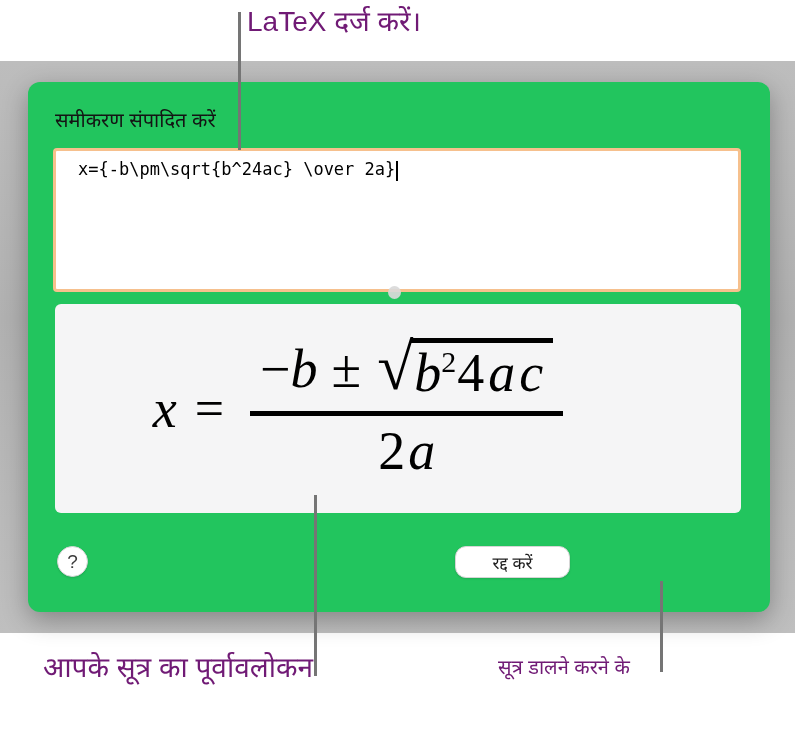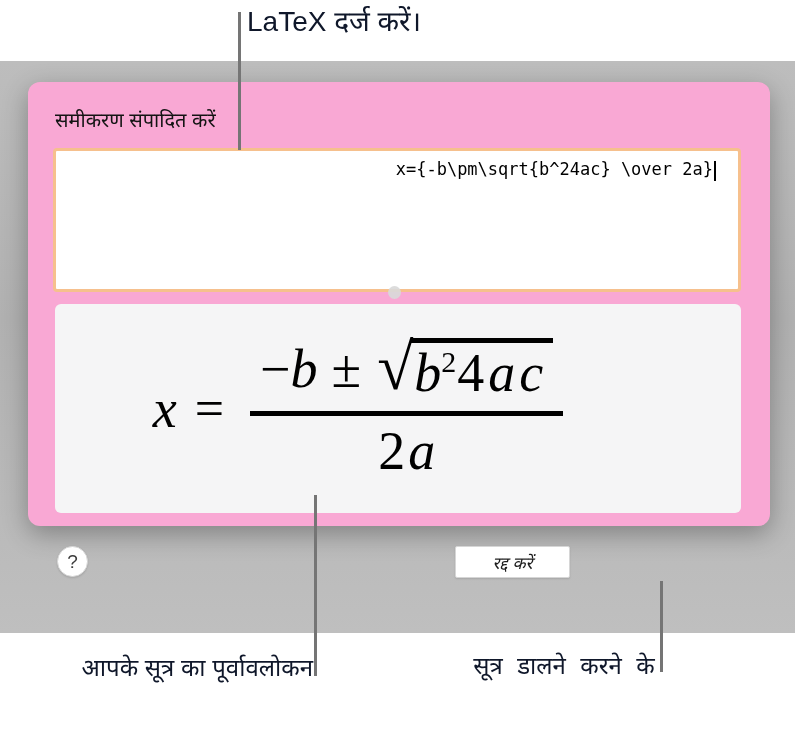--- a/index.html
+++ b/index.html
@@ -13,22 +13,22 @@
   *{margin:0;padding:0;box-sizing:border-box;}
   html,body{background:#ffffff;}
   body{font-family:"Liberation Sans","DejaVu Sans",sans-serif;color:var(--text_dark);}
   .stage{position:relative;width:795px;height:734px;background:#ffffff;overflow:hidden;}
 
   
   .backdrop{position:absolute;left:0;top:61px;width:795px;height:572px;
     background:linear-gradient(to bottom,#bdbdbd 0%,#b1b1b1 45%,#bfbfbf 100%);}
 
   
-  .dialog{position:absolute;left:28px;top:82px;width:742px;height:444px;background:#f9a8d4;
-    border-radius:12px;box-shadow:0 8px 26px rgba(0,0,0,0.30);text-align:right;}
+  .dialog{position:absolute;left:28px;top:82px;width:742px;height:530px;background:#22c55e;
+    border-radius:12px;box-shadow:0 8px 26px rgba(0,0,0,0.30);}
 
   .eq-label{position:absolute;left:27px;top:24px;font-size:20px;color:#141414;}
 
   .latex-field{position:absolute;left:25px;top:66px;width:688px;height:144px;background:#ffffff;
     border:3px solid var(--accent);border-radius:4px;padding:8px 22px;cursor:text;}
   .code-line{font-family:"DejaVu Sans Mono","Liberation Mono",monospace;font-size:17px;color:#000;
     white-space:pre;letter-spacing:0;}
   .cursor{display:inline-block;width:2px;height:20px;background:#000;vertical-align:middle;margin-left:1px;}
 
   .resize-handle{position:absolute;left:360px;top:204px;width:13px;height:13px;border-radius:50%;
@@ -53,36 +53,36 @@
   .sup{font-size:30px;position:relative;top:-0.62em;font-style:normal;margin-right:1px;}
   .radicand .sp{margin-left:4px;}
   .den{display:flex;align-items:baseline;padding-top:7px;line-height:1.05;}
   .den .sp{margin-left:3px;}
 
   
   .help-btn{position:absolute;left:29px;top:464px;width:31px;height:31px;border-radius:50%;background:#fff;
     border:1px solid var(--button_border);box-shadow:0 1px 2px rgba(0,0,0,0.12);
     display:flex;align-items:center;justify-content:center;font-size:19px;color:#3c3c3c;cursor:pointer;}
   .btn{position:absolute;top:464px;height:32px;background:#fff;border:1px solid var(--button_border);
-    border-radius:2px;box-shadow:0 1px 2px rgba(0,0,0,0.12);display:flex;align-items:center;
-    justify-content:center;font-size:17px;color:#1c1c1c;cursor:pointer;font-style:italic;}
+    border-radius:11px;box-shadow:0 1px 2px rgba(0,0,0,0.12);display:flex;align-items:center;
+    justify-content:center;font-size:17px;color:#1c1c1c;cursor:pointer;}
   .btn-cancel{left:427px;width:115px;}
   .btn-insert{left:557px;width:155px;}
 
   
   .cline{position:absolute;width:3px;background:var(--callout_line);z-index:5;}
   .cline-top{left:238px;top:12px;height:138px;}
   .cline-left{left:314px;top:495px;height:181px;}
   .cline-right{left:660px;top:581px;height:91px;}
 
   
-  .callout{position:absolute;color:#0f172a;z-index:6;}
+  .callout{position:absolute;color:#701a75;z-index:6;}
   .callout-top{left:247px;top:1px;font-size:28px;line-height:42px;white-space:nowrap;}
-  .callout-bl{left:30px;top:651px;width:283px;text-align:right;font-size:24px;line-height:33px;}
-  .callout-br{left:464px;top:651px;width:200px;text-align:center;font-size:24px;line-height:33px;font-family:Liberation Mono, monospace;}
+  .callout-bl{left:30px;top:651px;width:283px;text-align:right;font-size:28px;line-height:33px;}
+  .callout-br{left:464px;top:651px;width:200px;text-align:center;font-size:20px;line-height:33px;}
 </style>
 </head>
 <body>
 
 <div class="stage">
 
   <div class="backdrop"></div>
 
   <div class="dialog">
 

